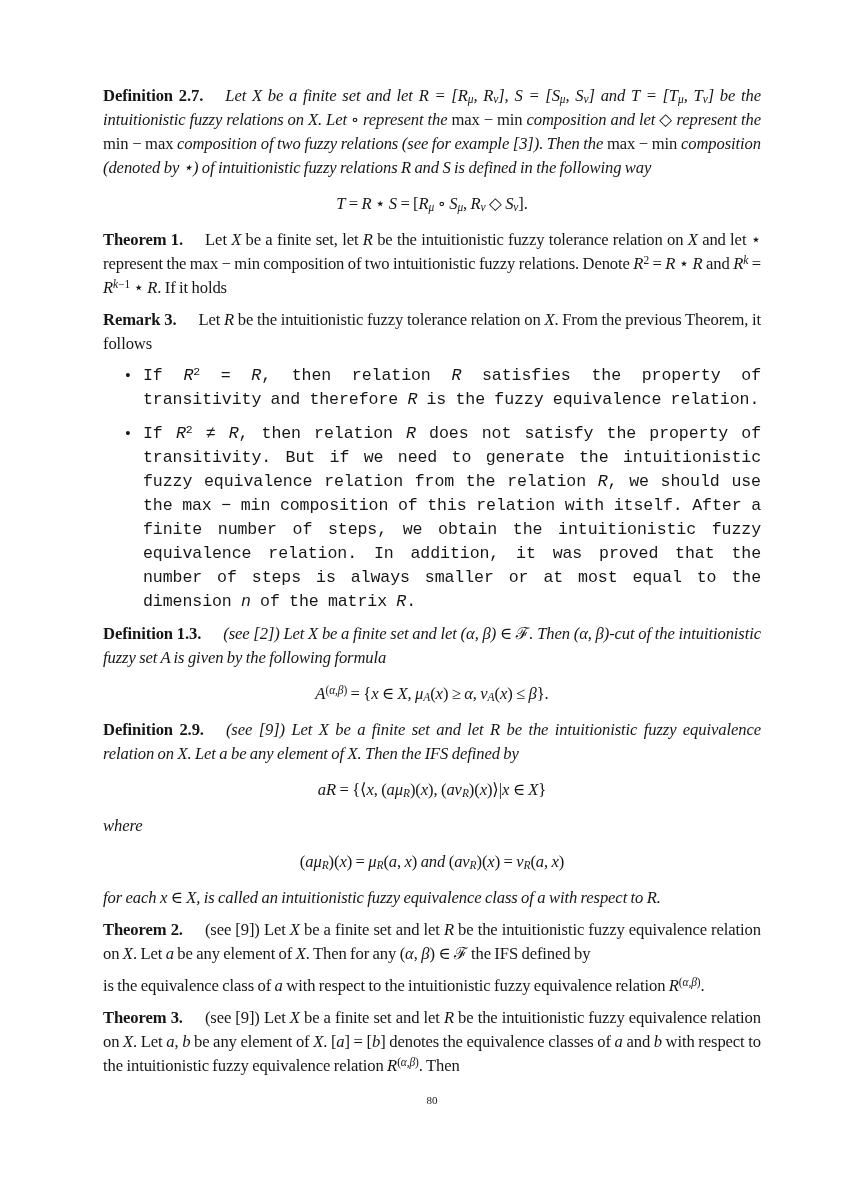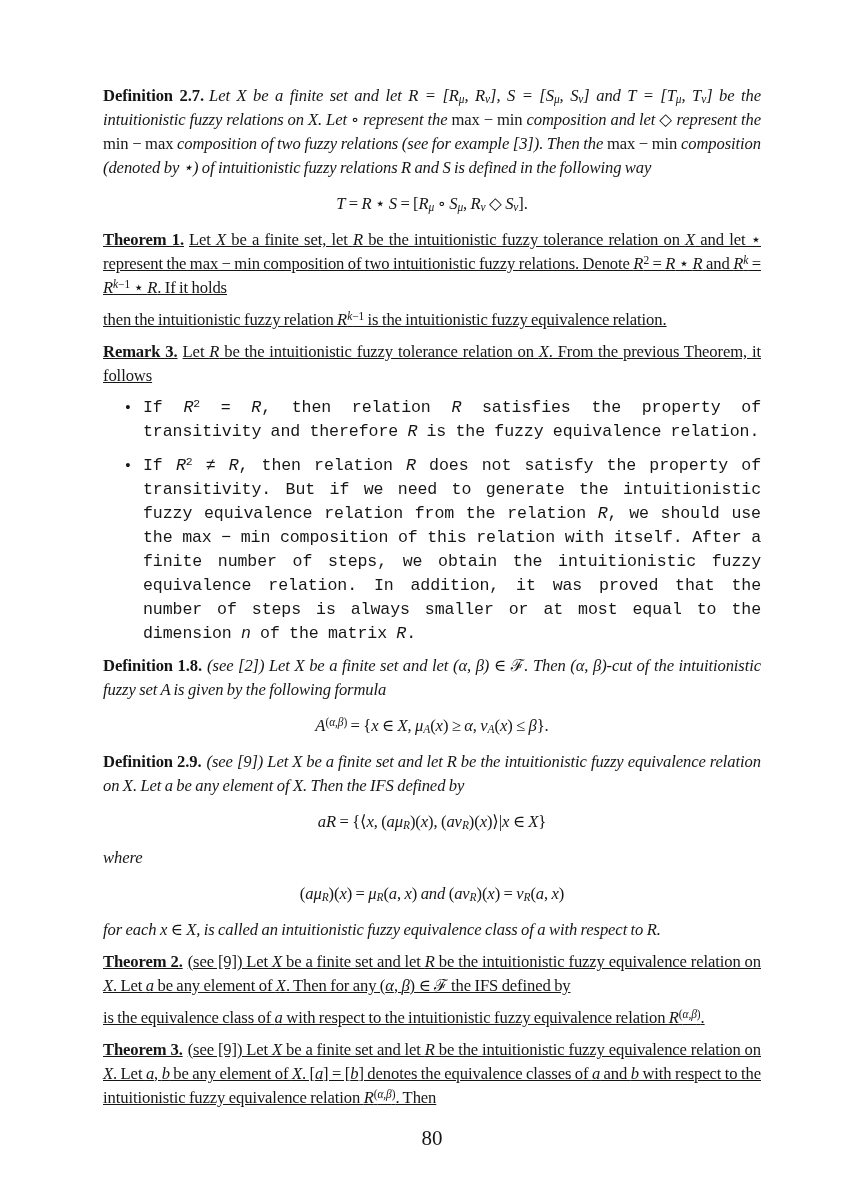--- a/index.html
+++ b/index.html
@@ -21,61 +21,60 @@
     width: 658px;
     font-size: 16.6px;
     line-height: 24px;
     text-align: justify;
     letter-spacing: -0.1px;
     word-spacing: -0.6px;
   }
   .blk-para { margin: 8px 0 0 0; }
   .content > .blk:first-child { margin-top: 0; }
   .sty-it { font-style: italic; }
-  .sty-rm { font-style: normal; text-decoration: underline; }
-  .blk-label { font-weight: 700; font-style: normal; margin-right: 5px; }
+  .sty-rm { font-style: normal; }
+  .blk-label { font-weight: 700; font-style: normal; margin-right: 22px; }
   .blk-eq { margin: 12px 0; text-align: center; }
   .blk-list { margin: 8px 0 0 0; }
   .bullet-item { display: flex; margin-top: 10px; padding-left: 22px; }
   .blk-list .bullet-item:first-child { margin-top: 2px; }
   .bullet-dot { width: 18px; flex: none; }
   .bullet-body { flex: 1; text-align: justify; font-family: Liberation Mono, monospace; }
   .it { font-style: italic; }
   .rm { font-style: normal; font-family: Liberation Serif, serif; }
   sub, sup { font-size: 69%; line-height: 0; position: relative; vertical-align: baseline; }
   sup { top: -0.42em; }
   sub { top: 0.18em; }
   .footer {
     width: 658px;
     text-align: center;
     margin-top: 16px;
-    font-size: 21px;
+    font-size: 11px;
   }
 </style>
 </head>
 <body>
 
 <div class="page">
   <main class="content">
       <div class="blk blk-para sty-it"><span class="blk-label">Definition 2.7.</span><span>Let X be a finite set and let R = [R</span><sub>μ</sub><span>, R</span><sub>ν</sub><span>], S = [S</span><sub>μ</sub><span>, S</span><sub>ν</sub><span>] and T = [T</span><sub>μ</sub><span>, T</span><sub>ν</sub><span>] be the intuitionistic fuzzy relations on X. Let ∘ represent the </span><span class="rm">max − min</span><span> composition and let ◇ represent the </span><span class="rm">min − max</span><span> composition of two fuzzy relations (see for example [3]). Then the </span><span class="rm">max − min</span><span> composition (denoted by ⋆) of intuitionistic fuzzy relations R and S is defined in the following way</span></div>
       <div class="blk blk-eq"><span class="it">T</span><span> = </span><span class="it">R</span><span> ⋆ </span><span class="it">S</span><span> = [</span><span class="it">R</span><sub class="it">μ</sub><span> ∘ </span><span class="it">S</span><sub class="it">μ</sub><span>, </span><span class="it">R</span><sub class="it">ν</sub><span> ◇ </span><span class="it">S</span><sub class="it">ν</sub><span>].</span></div>
       <div class="blk blk-para sty-rm"><span class="blk-label">Theorem 1.</span><span>Let </span><span class="it">X</span><span> be a finite set, let </span><span class="it">R</span><span> be the intuitionistic fuzzy tolerance relation on </span><span class="it">X</span><span> and let ⋆ represent the max − min composition of two intuitionistic fuzzy relations. Denote </span><span class="it">R</span><sup>2</sup><span> = </span><span class="it">R</span><span> ⋆ </span><span class="it">R</span><span> and </span><span class="it">R</span><sup class="it">k</sup><span> = </span><span class="it">R</span><sup class="it">k</sup><sup>−1</sup><span> ⋆ </span><span class="it">R</span><span>. If it holds</span></div>
-      <div class="blk blk-para sty-rm"><span>then the intuitionistic fuzzy relation </span><span class="it">R</span><sup class="it">k</sup><sup>−1</sup><span> is the intuitionistic fuzzy equivalence relation.</span></div>
       <div class="blk blk-para sty-rm"><span class="blk-label">Remark 3.</span><span>Let </span><span class="it">R</span><span> be the intuitionistic fuzzy tolerance relation on </span><span class="it">X</span><span>. From the previous Theorem, it follows</span></div>
       <div class="blk blk-list">
         <div class="bullet-item">
           <span class="bullet-dot">•</span>
           <span class="bullet-body"><span>If </span><span class="it">R</span><sup>2</sup><span> = </span><span class="it">R</span><span>, then relation </span><span class="it">R</span><span> satisfies the property of transitivity and therefore </span><span class="it">R</span><span> is the fuzzy equivalence relation.</span></span>
         </div>
         <div class="bullet-item">
           <span class="bullet-dot">•</span>
           <span class="bullet-body"><span>If </span><span class="it">R</span><sup>2</sup><span> ≠ </span><span class="it">R</span><span>, then relation </span><span class="it">R</span><span> does not satisfy the property of transitivity. But if we need to generate the intuitionistic fuzzy equivalence relation from the relation </span><span class="it">R</span><span>, we should use the max − min composition of this relation with itself. After a finite number of steps, we obtain the intuitionistic fuzzy equivalence relation. In addition, it was proved that the number of steps is always smaller or at most equal to the dimension </span><span class="it">n</span><span> of the matrix </span><span class="it">R</span><span>.</span></span>
         </div>
       </div>
-      <div class="blk blk-para sty-it"><span class="blk-label">Definition 1.8.</span><span>(see [2]) Let X be a finite set and let (α, β) ∈ </span><span class="rm">ℱ</span><span>. Then (α, β)-cut of the intuitionistic fuzzy set A is given by the following formula</span></div>
+      <div class="blk blk-para sty-it"><span class="blk-label">Definition 1.3.</span><span>(see [2]) Let X be a finite set and let (α, β) ∈ </span><span class="rm">ℱ</span><span>. Then (α, β)-cut of the intuitionistic fuzzy set A is given by the following formula</span></div>
       <div class="blk blk-eq"><span class="it">A</span><sup>(</sup><sup class="it">α,β</sup><sup>)</sup><span> = {</span><span class="it">x</span><span> ∈ </span><span class="it">X</span><span>, </span><span class="it">μ</span><sub class="it">A</sub><span>(</span><span class="it">x</span><span>) ≥ </span><span class="it">α</span><span>, </span><span class="it">ν</span><sub class="it">A</sub><span>(</span><span class="it">x</span><span>) ≤ </span><span class="it">β</span><span>}.</span></div>
       <div class="blk blk-para sty-it"><span class="blk-label">Definition 2.9.</span><span>(see [9]) Let X be a finite set and let R be the intuitionistic fuzzy equivalence relation on X. Let a be any element of X. Then the IFS defined by</span></div>
       <div class="blk blk-eq"><span class="it">aR</span><span> = {⟨</span><span class="it">x</span><span>, (</span><span class="it">aμ</span><sub class="it">R</sub><span>)(</span><span class="it">x</span><span>), (</span><span class="it">aν</span><sub class="it">R</sub><span>)(</span><span class="it">x</span><span>)⟩|</span><span class="it">x</span><span> ∈ </span><span class="it">X</span><span>}</span></div>
       <div class="blk blk-para sty-it"><span>where</span></div>
       <div class="blk blk-eq"><span>(</span><span class="it">aμ</span><sub class="it">R</sub><span>)(</span><span class="it">x</span><span>) = </span><span class="it">μ</span><sub class="it">R</sub><span>(</span><span class="it">a</span><span>, </span><span class="it">x</span><span>) </span><span class="it">and</span><span> (</span><span class="it">aν</span><sub class="it">R</sub><span>)(</span><span class="it">x</span><span>) = </span><span class="it">ν</span><sub class="it">R</sub><span>(</span><span class="it">a</span><span>, </span><span class="it">x</span><span>)</span></div>
       <div class="blk blk-para sty-it"><span>for each x ∈ X, is called an intuitionistic fuzzy equivalence class of a with respect to R.</span></div>
       <div class="blk blk-para sty-rm"><span class="blk-label">Theorem 2.</span><span>(see [9]) Let </span><span class="it">X</span><span> be a finite set and let </span><span class="it">R</span><span> be the intuitionistic fuzzy equivalence relation on </span><span class="it">X</span><span>. Let </span><span class="it">a</span><span> be any element of </span><span class="it">X</span><span>. Then for any (</span><span class="it">α</span><span>, </span><span class="it">β</span><span>) ∈ ℱ the IFS defined by</span></div>
       <div class="blk blk-para sty-rm"><span>is the equivalence class of </span><span class="it">a</span><span> with respect to the intuitionistic fuzzy equivalence relation </span><span class="it">R</span><sup>(</sup><sup class="it">α,β</sup><sup>)</sup><span>.</span></div>
       <div class="blk blk-para sty-rm"><span class="blk-label">Theorem 3.</span><span>(see [9]) Let </span><span class="it">X</span><span> be a finite set and let </span><span class="it">R</span><span> be the intuitionistic fuzzy equivalence relation on </span><span class="it">X</span><span>. Let </span><span class="it">a</span><span>, </span><span class="it">b</span><span> be any element of </span><span class="it">X</span><span>. [</span><span class="it">a</span><span>] = [</span><span class="it">b</span><span>] denotes the equivalence classes of </span><span class="it">a</span><span> and </span><span class="it">b</span><span> with respect to the intuitionistic fuzzy equivalence relation </span><span class="it">R</span><sup>(</sup><sup class="it">α,β</sup><sup>)</sup><span>. Then</span></div>
     </main>

